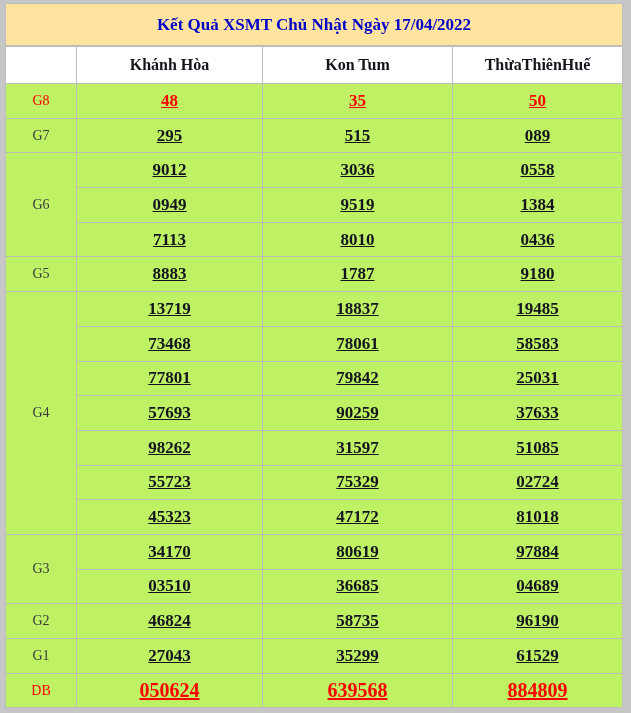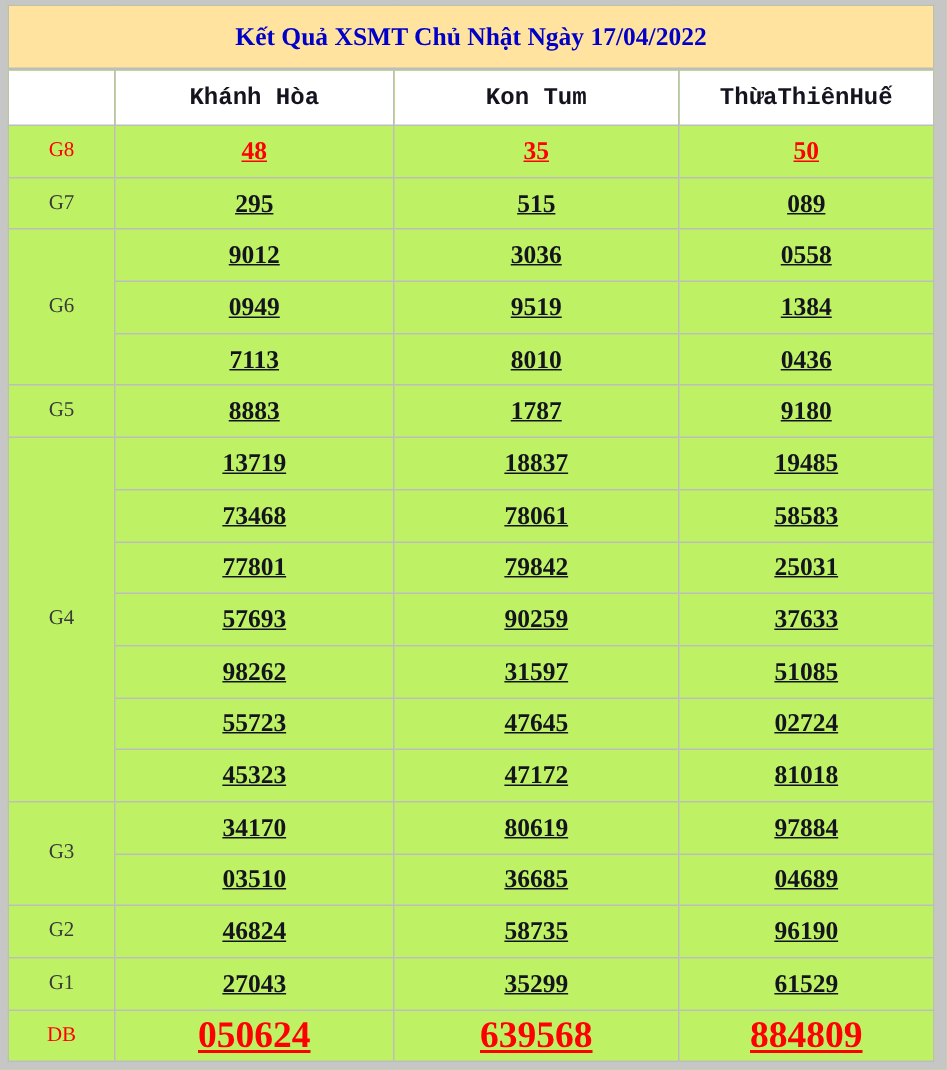--- a/index.html
+++ b/index.html
@@ -35,36 +35,35 @@
     font-size: 17px;
     font-weight: bold;
     border-bottom: 2px solid var(--border, #BDBDBD);
   }
   tr.header-row th {
     height: 36px;
     background: #FFFFFF;
     color: var(--number-text, #14141E);
     font-size: 16px;
     font-weight: bold;
-    font-family: Liberation Mono, monospace;
   }
   tbody tr { height: 34.7px; }
   td.lbl {
     font-size: 14px;
     font-weight: normal;
     color: #3A3A3A;
   }
   td.num {
     font-size: 17px;
     font-weight: bold;
     color: var(--number-text, #14141E);
     text-decoration: underline;
   }
   .hl { color: var(--highlight, #FF0000) !important; margin-left: 40px; }
-  td.num.big { font-size: 25px; }
+  td.num.big { font-size: 20px; }
 </style>
 </head>
 <body>
 
 <div class="frame">
   <table class="results">
     <colgroup>
       <col style="width:71px">
       <col style="width:186px">
       <col style="width:190px">
@@ -137,21 +136,21 @@
         <td class="num">90259</td>
         <td class="num">37633</td>
       </tr>
       <tr>
         <td class="num">98262</td>
         <td class="num">31597</td>
         <td class="num">51085</td>
       </tr>
       <tr>
         <td class="num">55723</td>
-        <td class="num">47645</td>
+        <td class="num">75329</td>
         <td class="num">02724</td>
       </tr>
       <tr>
         <td class="num">45323</td>
         <td class="num">47172</td>
         <td class="num">81018</td>
       </tr>
       <tr>
         <td class="lbl" rowspan="2">G3</td>
         <td class="num">34170</td>

